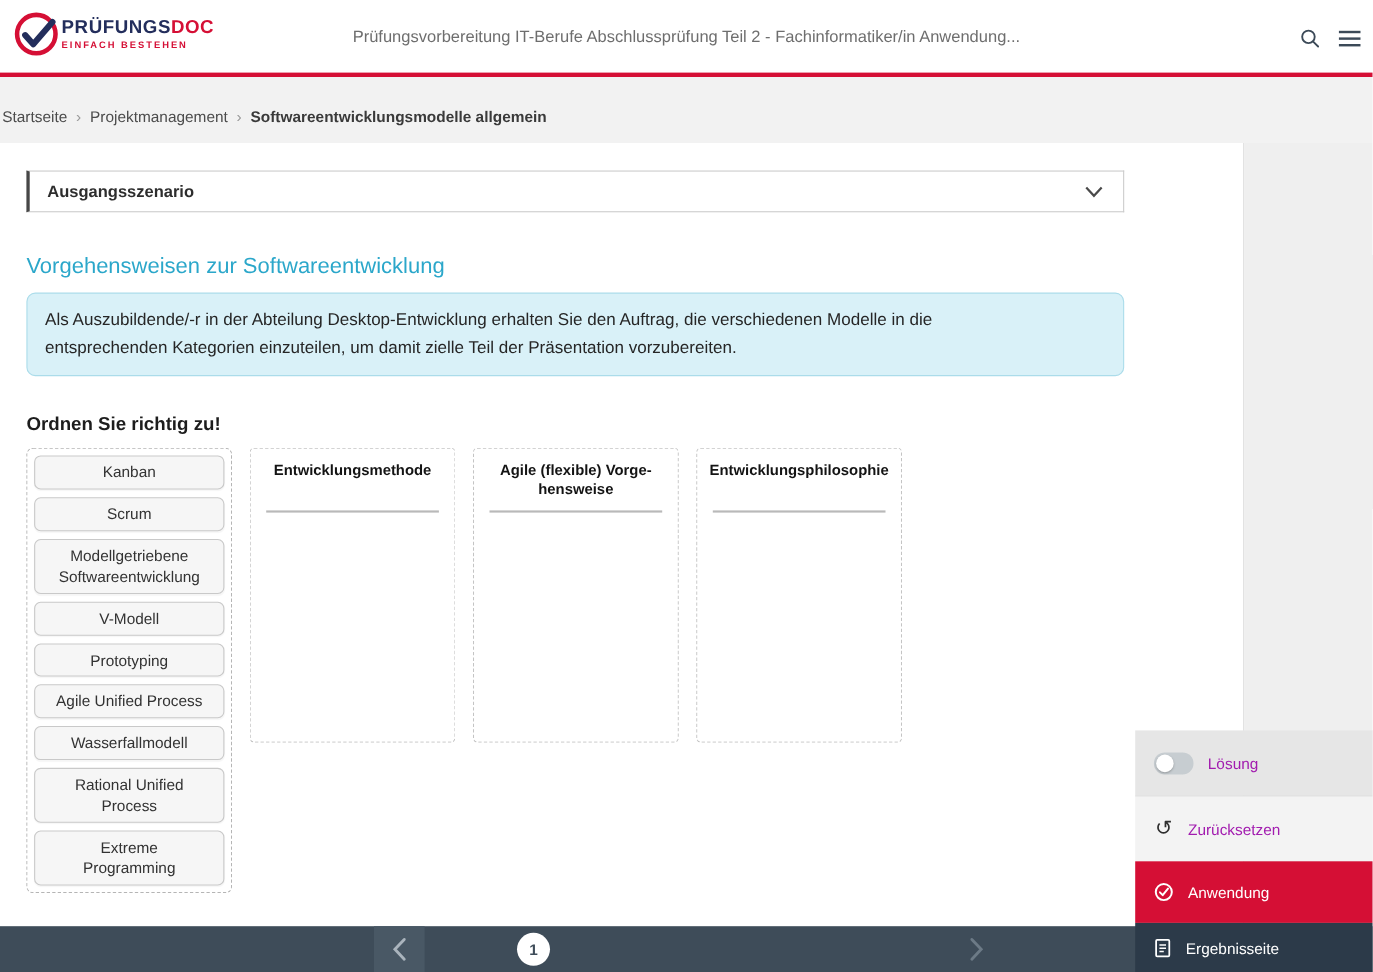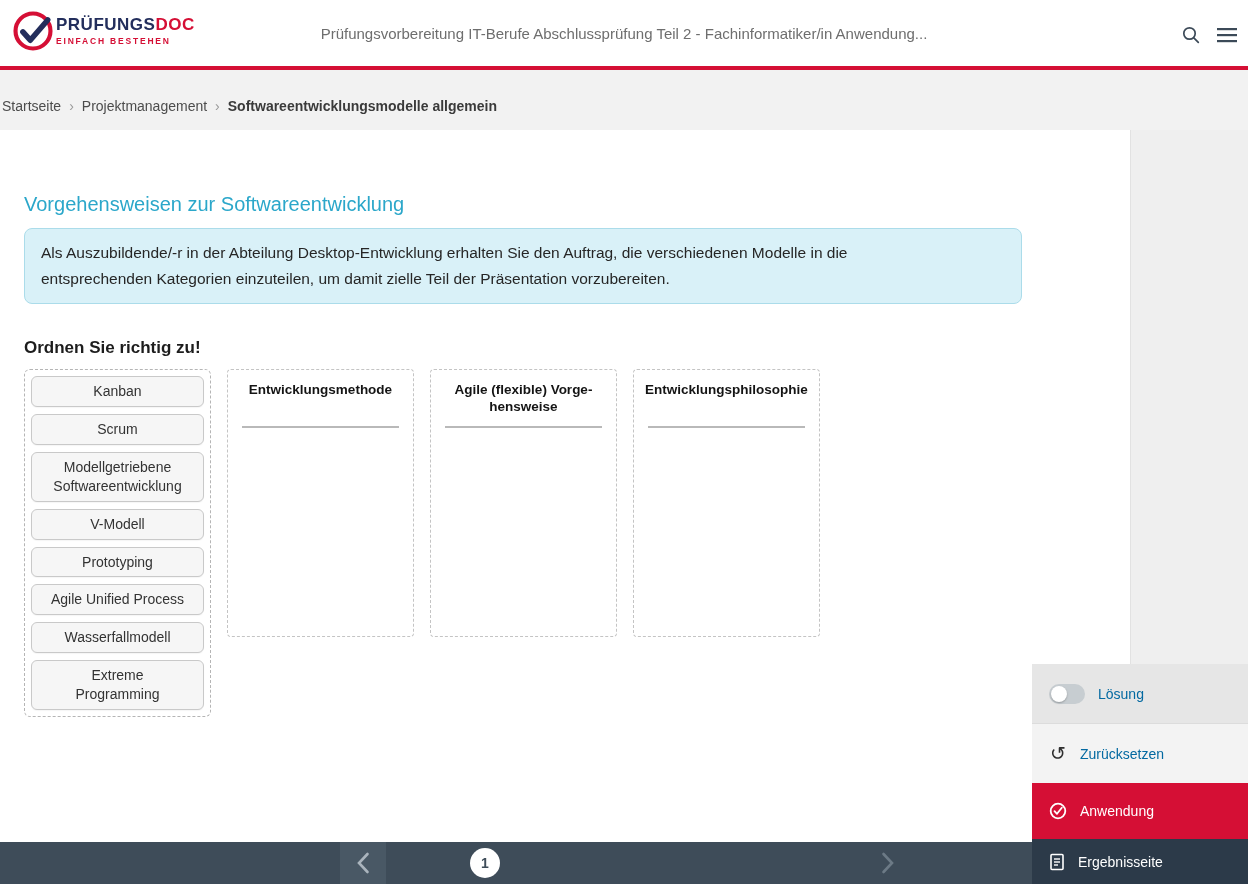--- a/index.html
+++ b/index.html
@@ -52,21 +52,21 @@
   .dz-divider { height:2px; background:#b9b9b9; margin:0 14px; }
 
   
   .action-panel { position:absolute; left:1032px; top:664px; width:216px; z-index:5; }
   .panel-row { display:flex; align-items:center; gap:13px; padding-left:17px; cursor:pointer; }
   .solution-row { height:59px; background:#e6e6e6; }
   .reset-row { height:60px; background:#f3f3f3; border-top:1px solid #dcdcdc; }
   .evaluate-row { height:56px; background:var(--red,#d50f35); }
   .results-row { height:45px; background:var(--panel-navy,#2c3a49); }
   .panel-label { font-size:14px; }
-  .panel-label.dark { color:#0369a1; }
+  .panel-label.dark { color:#a21caf; }
   .panel-label.light { color:#fff; }
   .toggle { width:36px; height:20px; border-radius:10px; background:#c7cdd1; position:relative; display:inline-block; cursor:pointer; flex:0 0 auto; }
   .toggle .knob { position:absolute; left:2px; top:2px; width:16px; height:16px; border-radius:50%; background:#fff; box-shadow:0 1px 2px rgba(0,0,0,.25); }
   .reset-icon { font-size:19px; color:#2e2e2e; line-height:1; width:18px; text-align:center; }
   .panel-row svg { flex:0 0 auto; }
 
   
   .bottom-bar { position:absolute; top:842px; left:0; width:1248px; height:42px; background:var(--bar-navy,#3e4c59); z-index:3; }
   .nav-prev { position:absolute; left:340px; top:0; width:46px; height:42px; background:#495865; border:none; cursor:pointer; display:flex; align-items:center; justify-content:center; }
   .nav-next { position:absolute; left:865px; top:0; width:46px; height:42px; background:transparent; border:none; cursor:pointer; display:flex; align-items:center; justify-content:center; }
@@ -112,39 +112,49 @@
   <nav class="breadcrumb">
     <a>Startseite</a>
     <span class="sep">›</span>
     <a>Projektmanagement</a>
     <span class="sep">›</span>
     <span class="current">Softwareentwicklungsmodelle allgemein</span>
   </nav>
 
   <main class="content">
 
+    <div class="accordion">
+      <span class="acc-title">Ausgangsszenario</span>
+      <span class="acc-chevron">
+        <svg width="17" height="11" viewBox="0 0 17 11">
+          <polyline points="1.5,1.5 8.5,9 15.5,1.5" fill="none" stroke="#4a4a4a" stroke-width="2"></polyline>
+        </svg>
+      </span>
+    </div>
 
     <h2 class="section-heading">Vorgehensweisen zur Softwareentwicklung</h2>
 
     <div class="scenario-box">
       <p>Als Auszubildende/-r in der Abteilung Desktop-Entwicklung erhalten Sie den Auftrag, die verschiedenen Modelle in die entsprechenden Kategorien einzuteilen, um damit zielle Teil der Präsentation vorzubereiten.</p>
     </div>
 
     <h3 class="task-heading">Ordnen Sie richtig zu!</h3>
 
     <div class="dnd-row">
       <div class="source-col">
         <div class="pill">Kanban</div>
         <div class="pill">Scrum</div>
         <div class="pill">Modellgetriebene
 Softwareentwicklung</div>
         <div class="pill">V-Modell</div>
         <div class="pill">Prototyping</div>
         <div class="pill">Agile Unified Process</div>
         <div class="pill">Wasserfallmodell</div>
+        <div class="pill">Rational Unified
+Process</div>
         <div class="pill">Extreme
 Programming</div>
       </div>
 
       <div class="dropzone">
         <div class="dz-head">Entwicklungsmethode</div>
         <div class="dz-divider"></div>
       </div>
       <div class="dropzone">
         <div class="dz-head">Agile (flexible) Vorge-

